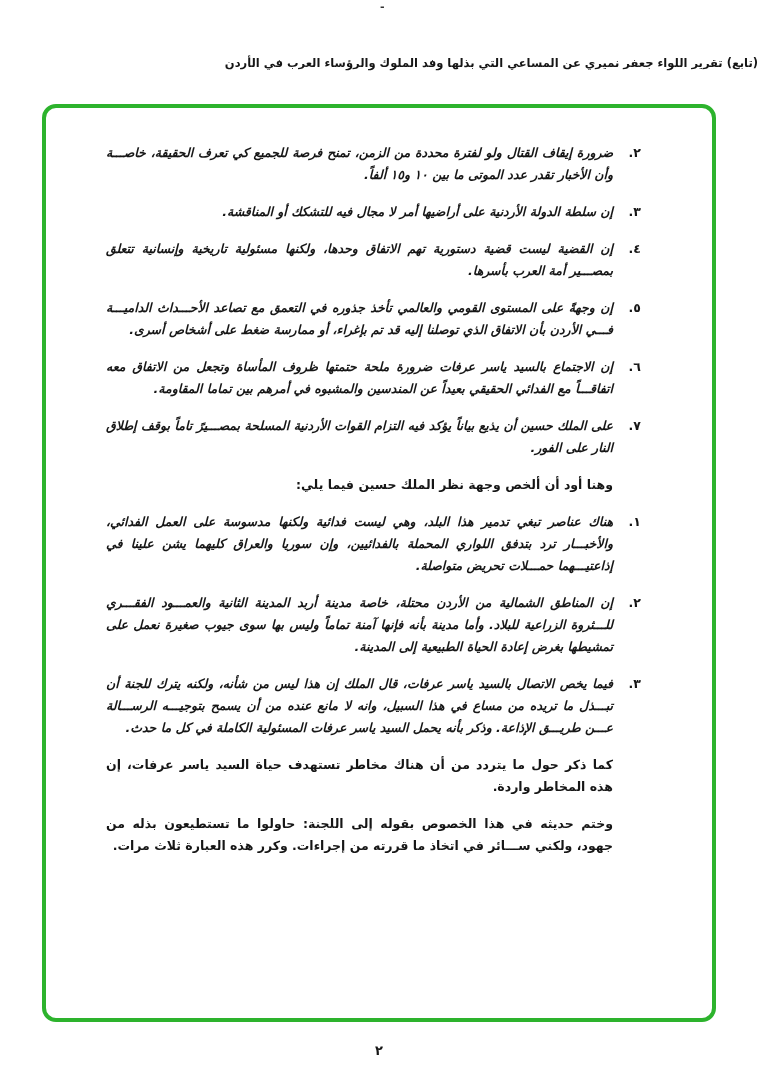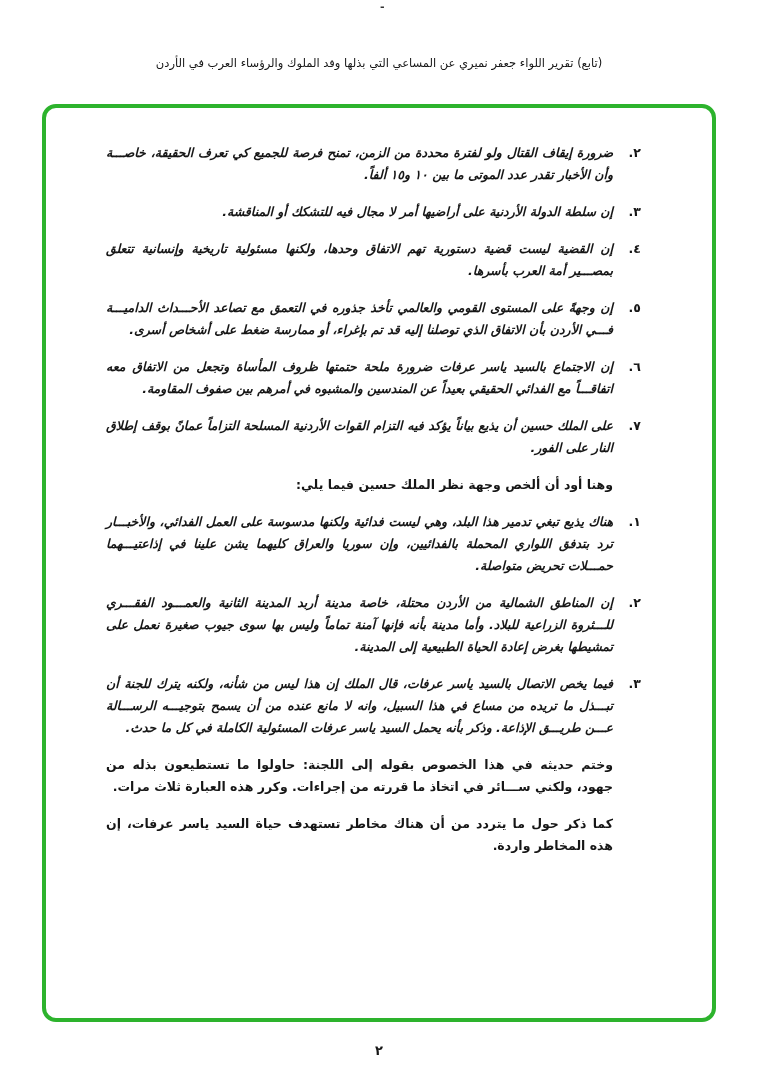--- a/index.html
+++ b/index.html
@@ -13,22 +13,22 @@
   }
   .page { position: absolute; inset: 0; background: #ffffff; }
 
   .top-mark {
     position: absolute; top: 0px; left: 380px;
     font-size: 11px; font-weight: bold; color: #333;
   }
 
   .doc-header {
     position: absolute; top: 56px; left: 0; right: 0;
-    text-align: center; direction: rtl;
-    font-size: 11.5px; font-weight: normal;
+    text-align: right; direction: rtl;
+    font-size: 11.5px; font-weight: bold;
     letter-spacing: 0.1px;
   }
 
   .green-box {
     position: absolute; top: 104px; left: 42px;
     width: 674px; height: 918px;
     border: 4px solid var(--border-green, #2db32d);
     border-radius: 14px;
     background: #ffffff;
   }
@@ -79,43 +79,43 @@
       <div class="item">
         <span class="num">٤.</span>
         <span class="txt">إن القضية ليست قضية دستورية تهم الاتفاق وحدها، ولكنها مسئولية تاريخية وإنسانية تتعلق بمصـــير أمة العرب بأسرها.</span>
       </div>
       <div class="item">
         <span class="num">٥.</span>
         <span class="txt">إن وجهةً على المستوى القومي والعالمي تأخذ جذوره في التعمق مع تصاعد الأحـــداث الداميـــة فـــي الأردن بأن الاتفاق الذي توصلنا إليه قد تم بإغراء، أو ممارسة ضغط على أشخاص أسرى.</span>
       </div>
       <div class="item">
         <span class="num">٦.</span>
-        <span class="txt">إن الاجتماع بالسيد ياسر عرفات ضرورة ملحة حتمتها ظروف المأساة وتجعل من الاتفاق معه اتفاقـــاً مع الفدائي الحقيقي بعيداً عن المندسين والمشبوه في أمرهم بين صفوف المقاومة.</span>
+        <span class="txt">إن الاجتماع بالسيد ياسر عرفات ضرورة ملحة حتمتها ظروف المأساة وتجعل من الاتفاق معه اتفاقـــاً مع الفدائي الحقيقي بعيداً عن المندسين والمشبوه في أمرهم بين تماما المقاومة.</span>
       </div>
       <div class="item">
         <span class="num">٧.</span>
-        <span class="txt">على الملك حسين أن يذيع بياناً يؤكد فيه التزام القوات الأردنية المسلحة التزاماً عمانً بوقف إطلاق النار على الفور.</span>
+        <span class="txt">على الملك حسين أن يذيع بياناً يؤكد فيه التزام القوات الأردنية المسلحة بمصـــيرً تاماً بوقف إطلاق النار على الفور.</span>
       </div>
 
       <div class="para transition">وهنا أود أن ألخص وجهة نظر الملك حسين فيما يلي:</div>
 
       <div class="item">
         <span class="num">١.</span>
-        <span class="txt">هناك يذيع تبغي تدمير هذا البلد، وهي ليست فدائية ولكنها مدسوسة على العمل الفدائي، والأخبـــار ترد بتدفق اللواري المحملة بالفدائيين، وإن سوريا والعراق كليهما يشن علينا في إذاعتيـــهما حمـــلات تحريض متواصلة.</span>
+        <span class="txt">هناك عناصر تبغي تدمير هذا البلد، وهي ليست فدائية ولكنها مدسوسة على العمل الفدائي، والأخبـــار ترد بتدفق اللواري المحملة بالفدائيين، وإن سوريا والعراق كليهما يشن علينا في إذاعتيـــهما حمـــلات تحريض متواصلة.</span>
       </div>
       <div class="item">
         <span class="num">٢.</span>
         <span class="txt">إن المناطق الشمالية من الأردن محتلة، خاصة مدينة أربد المدينة الثانية والعمـــود الفقـــري للـــثروة الزراعية للبلاد. وأما مدينة بأنه فإنها آمنة تماماً وليس بها سوى جيوب صغيرة نعمل على تمشيطها بغرض إعادة الحياة الطبيعية إلى المدينة.</span>
       </div>
       <div class="item">
         <span class="num">٣.</span>
         <span class="txt">فيما يخص الاتصال بالسيد ياسر عرفات، قال الملك إن هذا ليس من شأنه، ولكنه يترك للجنة أن تبـــذل ما تريده من مساع في هذا السبيل، وانه لا مانع عنده من أن يسمح بتوجيـــه الرســـالة عـــن طريـــق الإذاعة. وذكر بأنه يحمل السيد ياسر عرفات المسئولية الكاملة في كل ما حدث.</span>
       </div>
 
+      <div class="para">كما ذكر حول ما يتردد من أن هناك مخاطر تستهدف حياة السيد ياسر عرفات، إن هذه المخاطر واردة.</div>
       <div class="para">وختم حديثه في هذا الخصوص بقوله إلى اللجنة: حاولوا ما تستطيعون بذله من جهود، ولكني ســـائر في اتخاذ ما قررته من إجراءات. وكرر هذه العبارة ثلاث مرات.</div>
-      <div class="para">كما ذكر حول ما يتردد من أن هناك مخاطر تستهدف حياة السيد ياسر عرفات، إن هذه المخاطر واردة.</div>
 
     </div>
   </div>
 
   <div class="page-number">٢</div>
 
 </div>
 
 </body></html>

